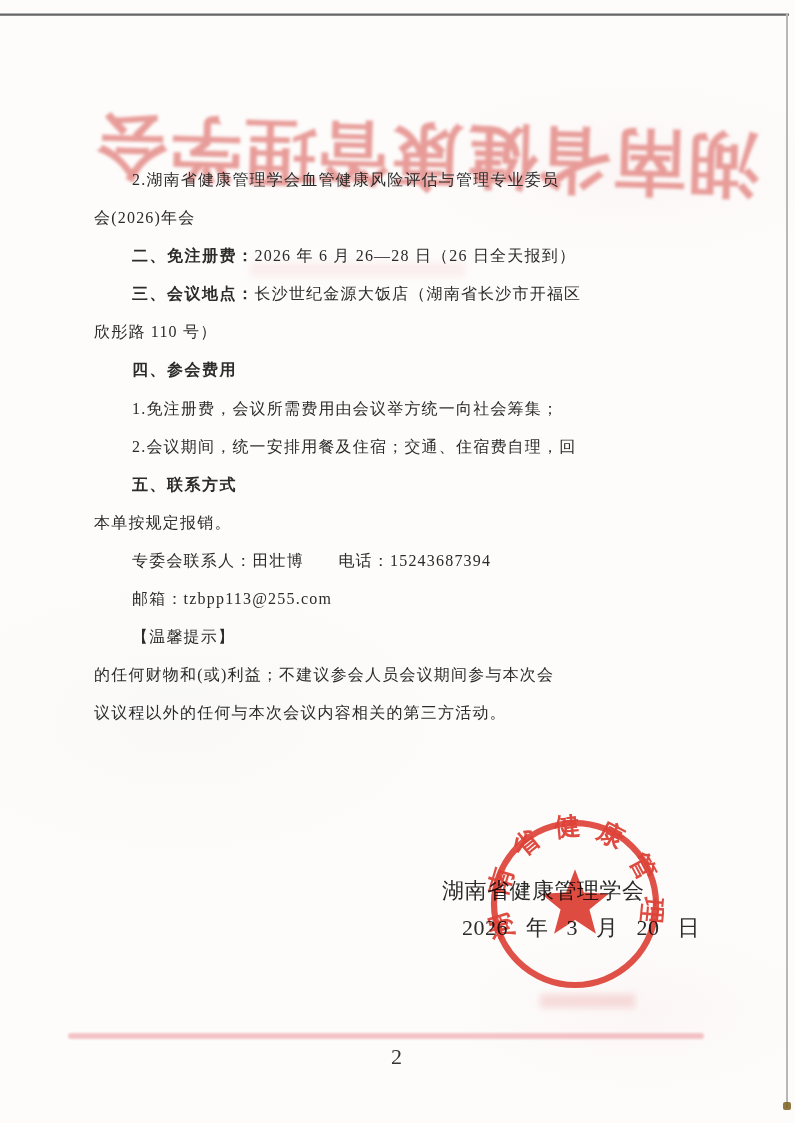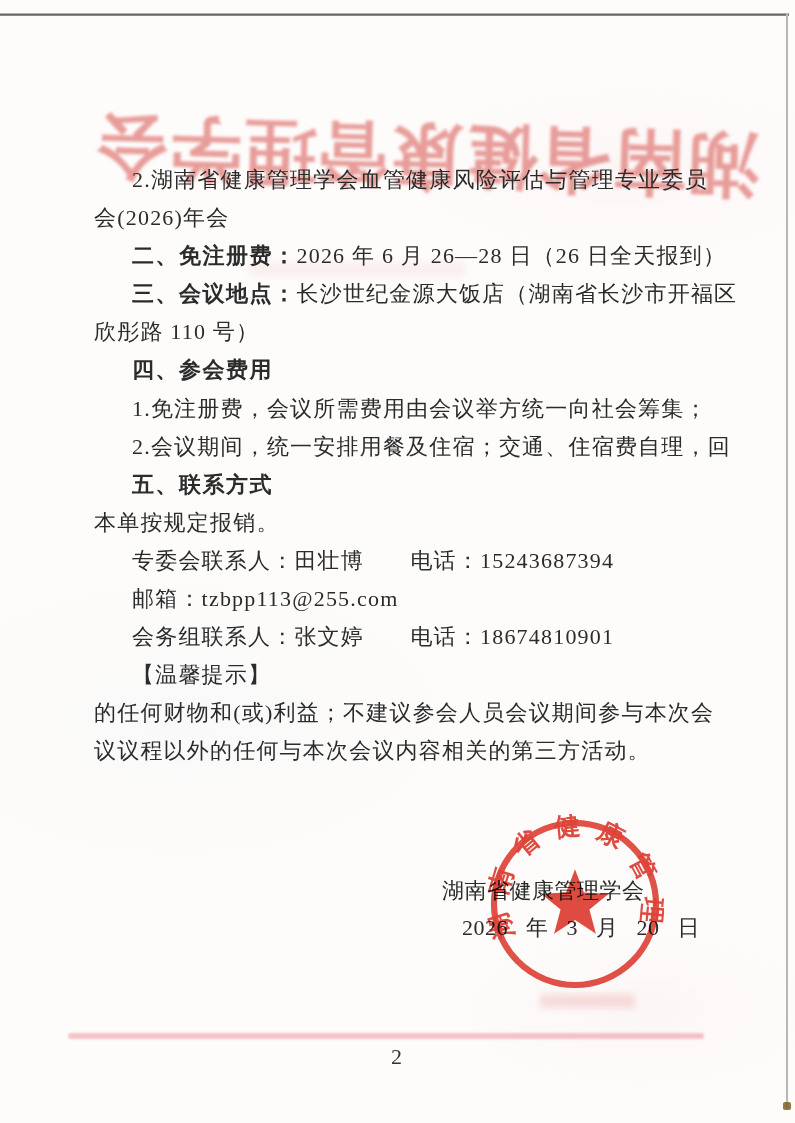--- a/index.html
+++ b/index.html
@@ -52,21 +52,21 @@
     background: rgba(233,160,160,0.14); filter: blur(3px);
   }
   .bleed-smudge-b {
     position: absolute; left: 540px; top: 994px; width: 95px; height: 14px;
     background: rgba(228,120,120,0.22); filter: blur(3px);
   }
 
   
   .content {
     position: absolute; left: 94px; top: 163px; width: 672px;
-    font-size: 22px; color: #2b2b2b; letter-spacing: 1.2px;
+    font-size: 16px; color: #2b2b2b; letter-spacing: 1.2px;
     z-index: 2;
   }
   .line { height: 38.1px; line-height: 34px; white-space: nowrap; }
   .line.indent { padding-left: 38px; }
   .hd { font-family: "Liberation Sans", sans-serif; font-weight: 700; letter-spacing: 1.5px; }
 
   .signature-org {
     position: absolute; left: 442px; top: 876px;
     font-size: 22px; letter-spacing: 0.5px; color: #2b2b2b; white-space: nowrap;
     z-index: 2;
@@ -109,21 +109,20 @@
       <div class="line indent"><span class="hd">二、免注册费：</span>2026 年 6 月 26—28 日（26 日全天报到）</div>
       <div class="line indent"><span class="hd">三、会议地点：</span>长沙世纪金源大饭店（湖南省长沙市开福区</div>
       <div class="line">欣彤路 110 号）</div>
       <div class="line indent"><span class="hd">四、参会费用</span></div>
       <div class="line indent">1.免注册费，会议所需费用由会议举方统一向社会筹集；</div>
       <div class="line indent">2.会议期间，统一安排用餐及住宿；交通、住宿费自理，回</div>
       <div class="line indent"><span class="hd">五、联系方式</span></div>
       <div class="line">本单按规定报销。</div>
       <div class="line indent">专委会联系人：田壮博　　电话：15243687394</div>
       <div class="line indent">邮箱：tzbpp113@255.com</div>
-      <div class="line indent">会务组联系人：张文婷　　电话：18674810901</div>
       <div class="line indent">【温馨提示】</div>
       <div class="line">的任何财物和(或)利益；不建议参会人员会议期间参与本次会</div>
       <div class="line">议议程以外的任何与本次会议内容相关的第三方活动。</div>
     </div>
 
   <div class="signature-org">湖南省健康管理学会</div>
   <div class="signature-date">2026 年 3 月 20 日</div>
 
   <div class="stamp" style="color: rgb(220, 50, 39);">
     <svg viewBox="0 0 200 200">

